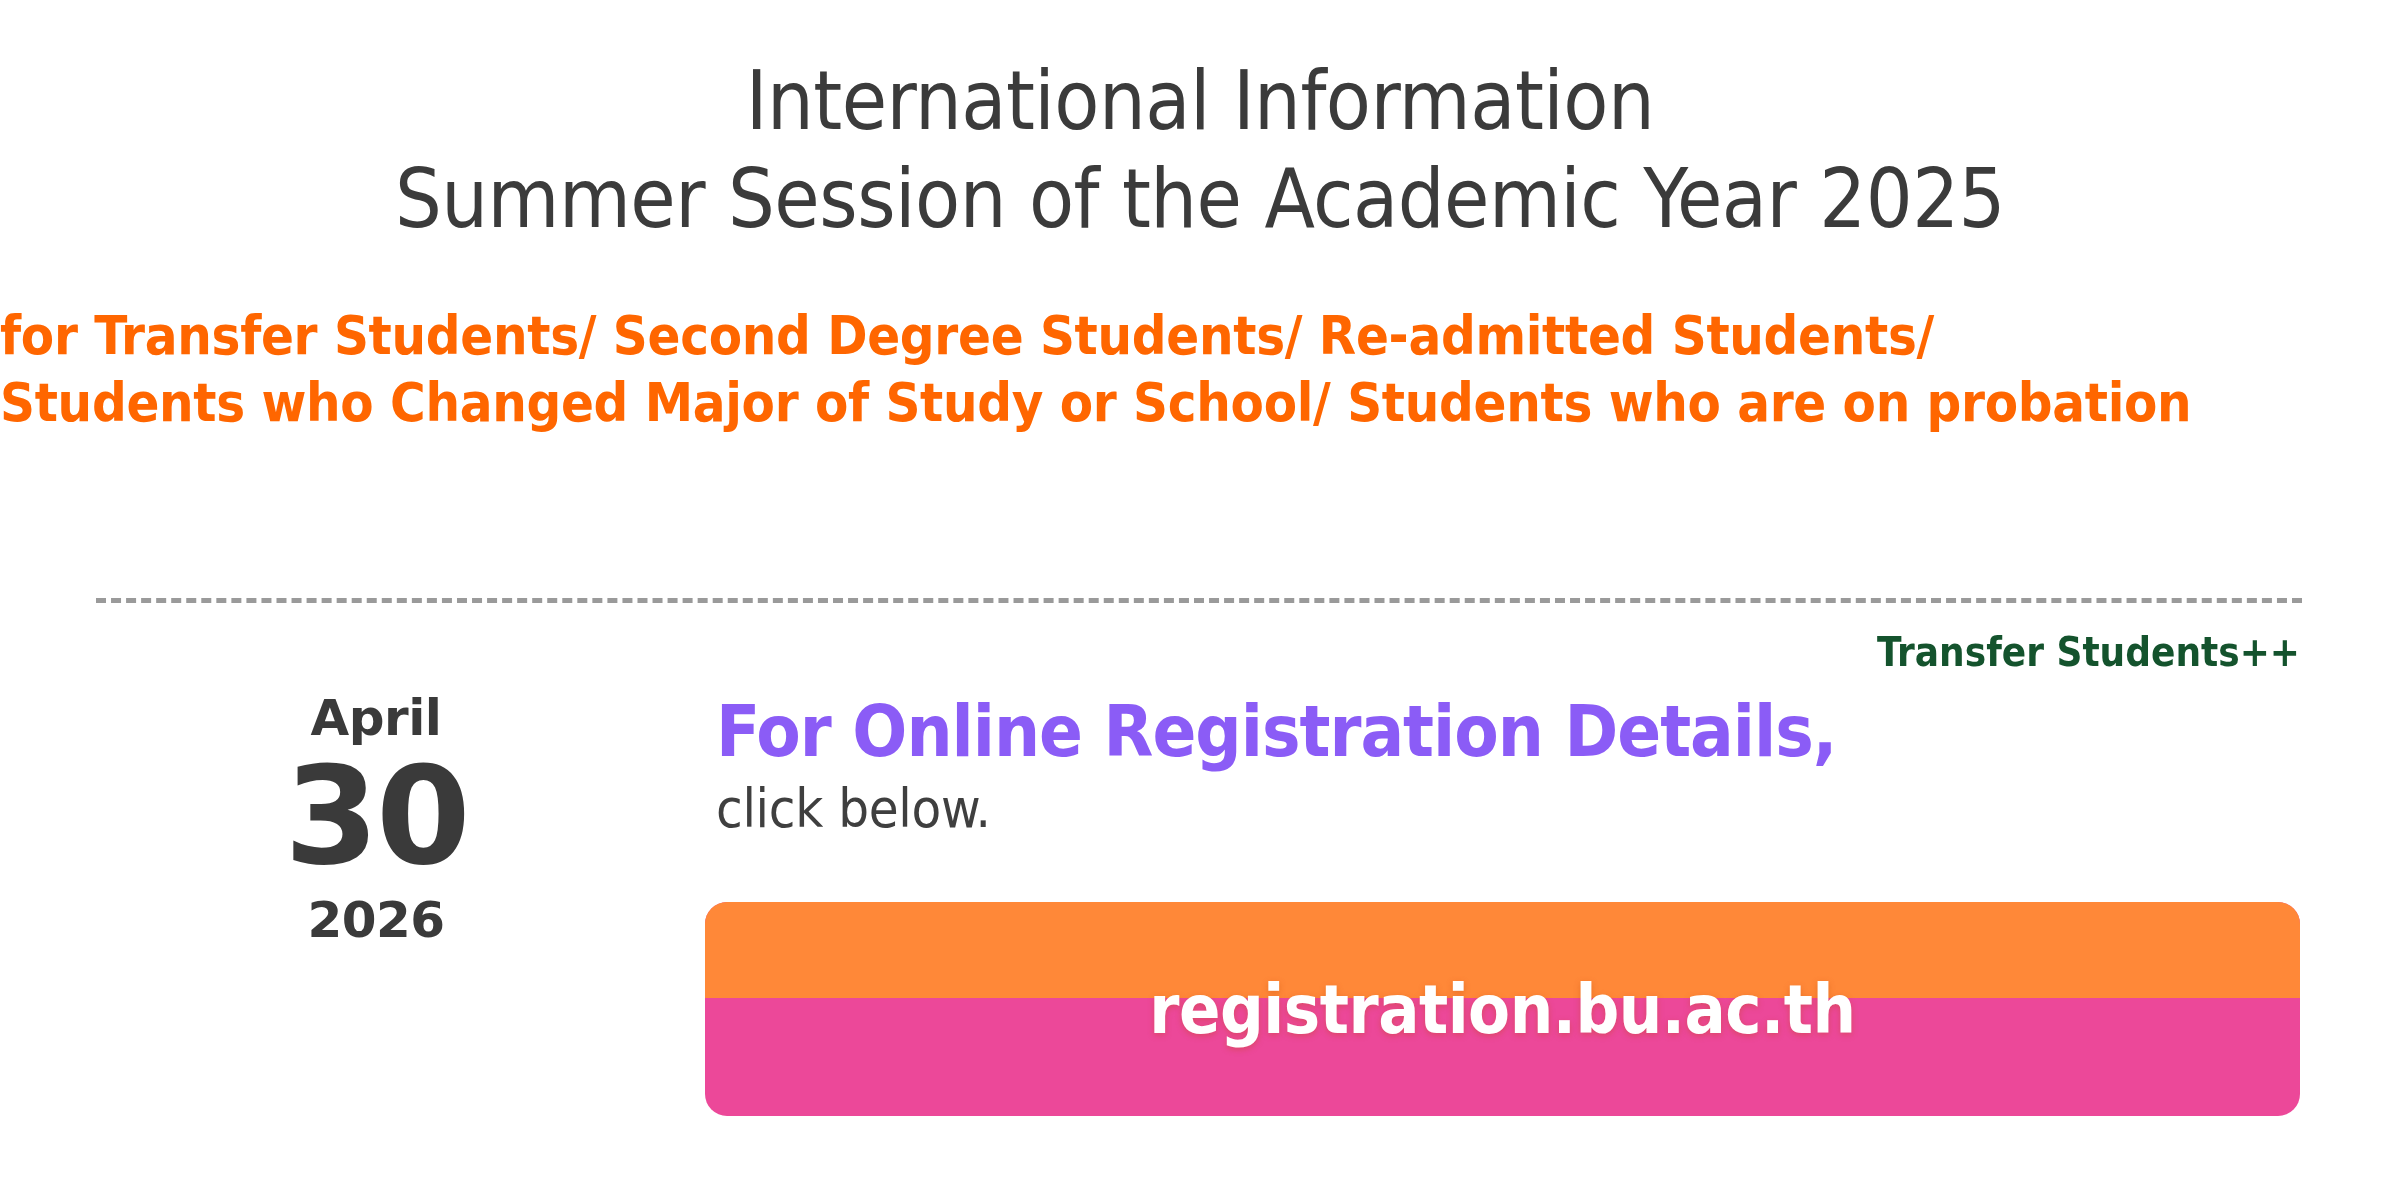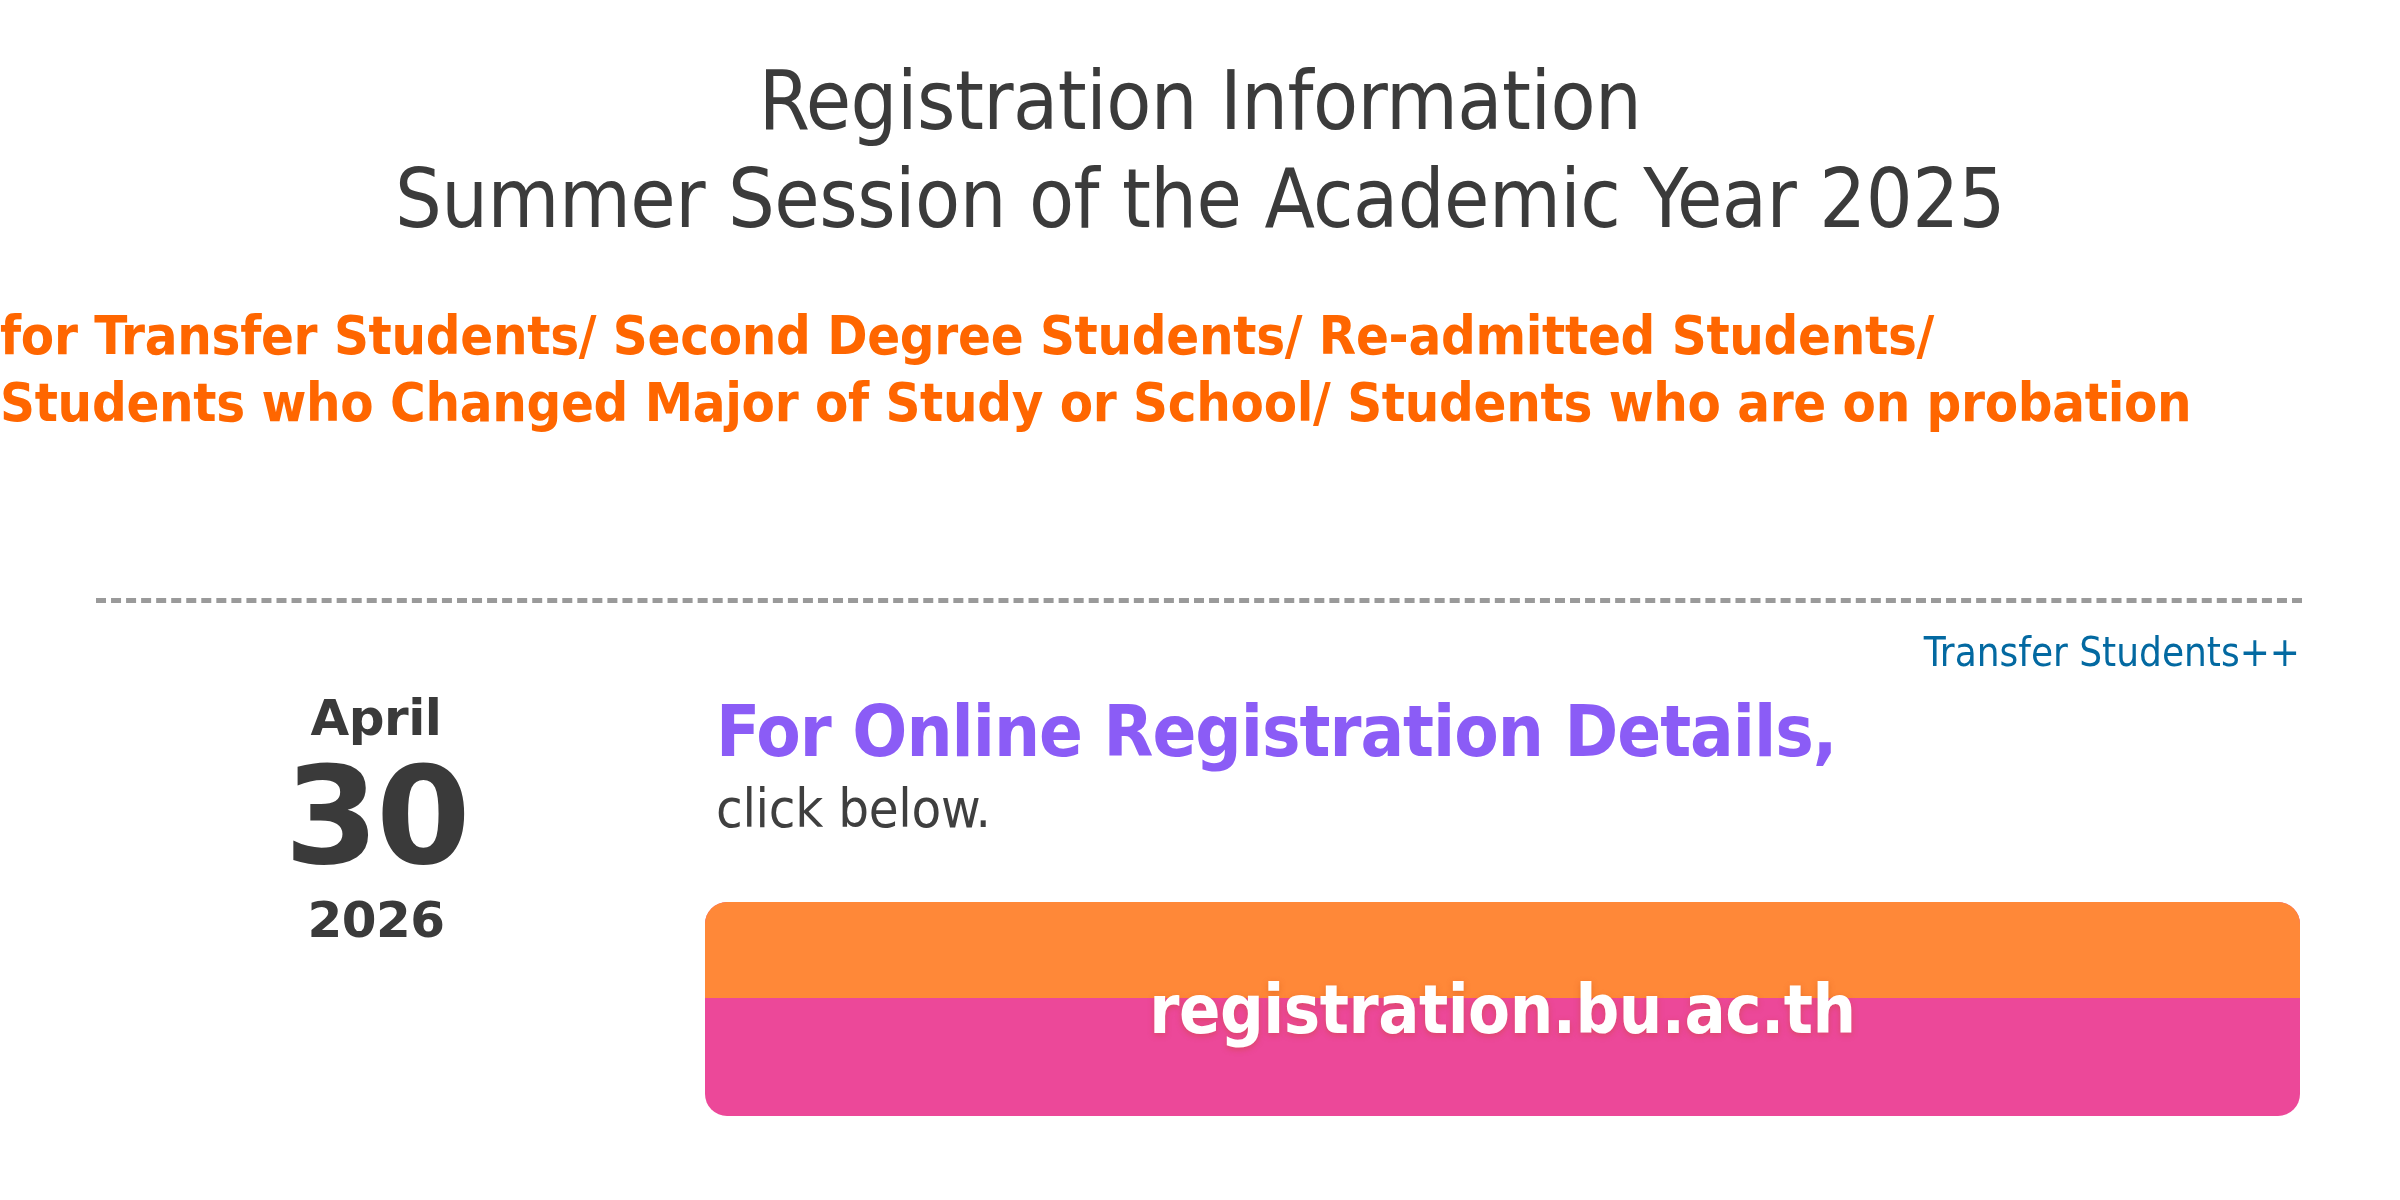--- a/index.html
+++ b/index.html
@@ -76,24 +76,24 @@
     width: 2206px;
     height: 0;
     border-top: 5px dashed #9a9a9a;
   }
 
   
   .tagline {
     position: absolute;
     right: 100px;
     top: 628px;
-    color: #0369a1;
+    color: #14532d;
     font-size: 40px;
     line-height: 48px;
-    font-weight: 400;
+    font-weight: 700;
     white-space: nowrap;
     font-stretch: condensed;
     margin-left: 48px;
   }
 
   
   .body-row {
     position: absolute;
     left: 16px;
     top: 690px;
@@ -208,21 +208,21 @@
     font-family: "DejaVu Sans Condensed", "Liberation Sans Narrow", "Liberation Sans", sans-serif;
     font-stretch: condensed;
   }
 </style>
 </head>
 <body>
 
 <div class="page">
 
   <div class="header">
-    <span class="title-line">Registration Information</span>
+    <span class="title-line">International Information</span>
     <span class="title-line">Summer Session of the Academic Year 2025</span>
   </div>
 
   <div class="subtitle-block">
     <span class="subtitle-line">for Transfer Students/ Second Degree Students/ Re-admitted Students/</span>
     <span class="subtitle-line">Students who Changed Major of Study or School/ Students who are on probation</span>
   </div>
 
   <div class="divider"></div>
 

